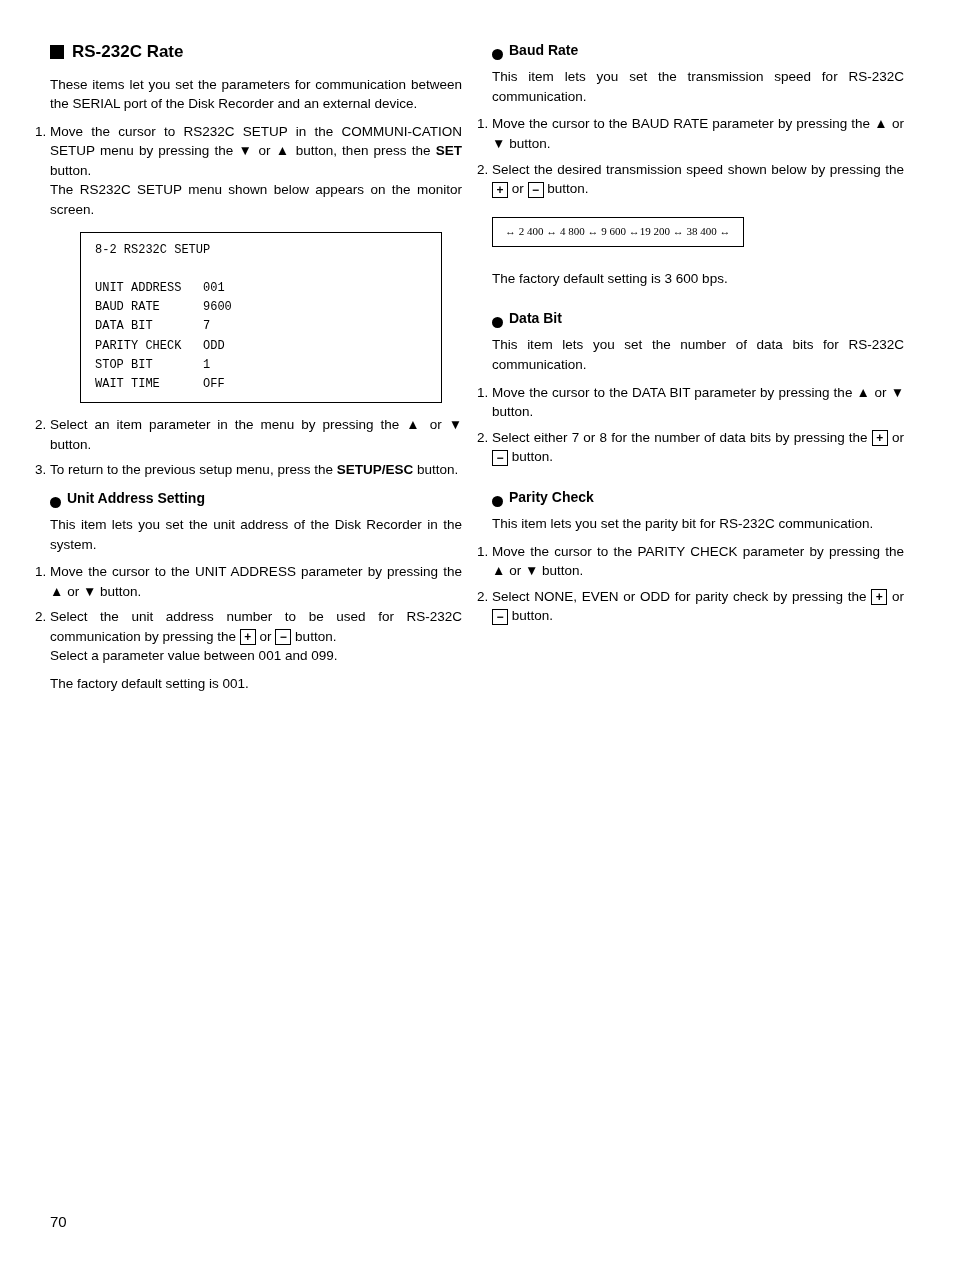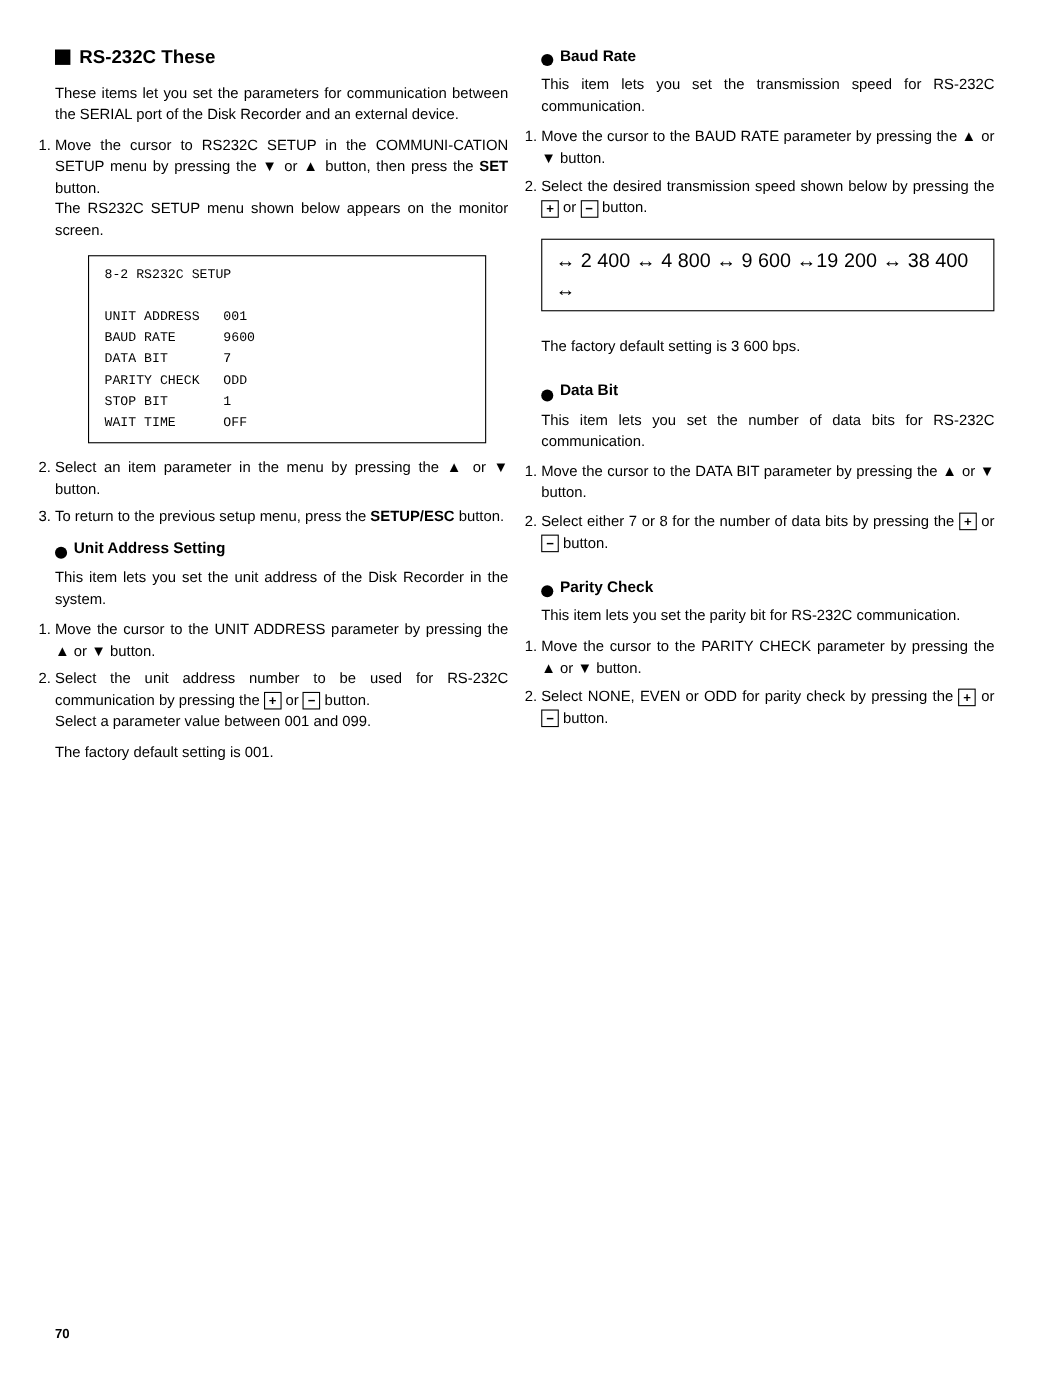--- a/index.html
+++ b/index.html
@@ -88,24 +88,24 @@
       line-height: 1.6;
       margin: 12px 20px 12px 30px;
       background: #fff;
       white-space: pre;
     }
 
     
     .baud-diagram {
       border: 1px solid #000;
       padding: 6px 12px;
-      font-size: 18px;
+      font-size: 11px;
       margin: 10px 0 14px 0;
       display: inline-block;
-      font-family: Liberation Sans, sans-serif;
+      font-family: Liberation Serif, serif;
     }
 
     .bold { font-weight: bold; }
 
     
     .tri-up::before { content: "▲"; }
     .tri-down::before { content: "▼"; }
 
     
     .btn-plus {
@@ -126,44 +126,44 @@
       height: 16px;
       text-align: center;
       line-height: 14px;
       font-size: 12px;
       font-weight: bold;
       vertical-align: middle;
     }
 
     .page-num {
       position: absolute;
-      bottom: 42px;
+      bottom: 30px;
       left: 50px;
-      font-size: 12px;
-      font-weight: bold;
+      font-size: 15px;
+      font-weight: normal;
     }
     .subsection-block {
       margin-bottom: 20px;
     }
 
     .factory-default {
       margin: 8px 0 8px 0;
     }
   </style>
 </head>
 <body>
 
 <div class="page">
   <div class="two-col">
 
     <div class="left-col">
 
       <div class="section-title">
         <span class="black-square"></span>
-        <span>RS-232C These</span>
+        <span>RS-232C Rate</span>
       </div>
 
       <p>These items let you set the parameters for communication between the SERIAL port of the Disk Recorder and an external device.</p>
 
       <ol>
         <li>
           Move the cursor to RS232C SETUP in the COMMUNI-CATION SETUP menu by pressing the <span class="tri-down"></span> or <span class="tri-up"></span> button, then press the <span class="bold">SET</span> button.<br>
           The RS232C SETUP menu shown below appears on the monitor screen.
         </li>
       </ol>

